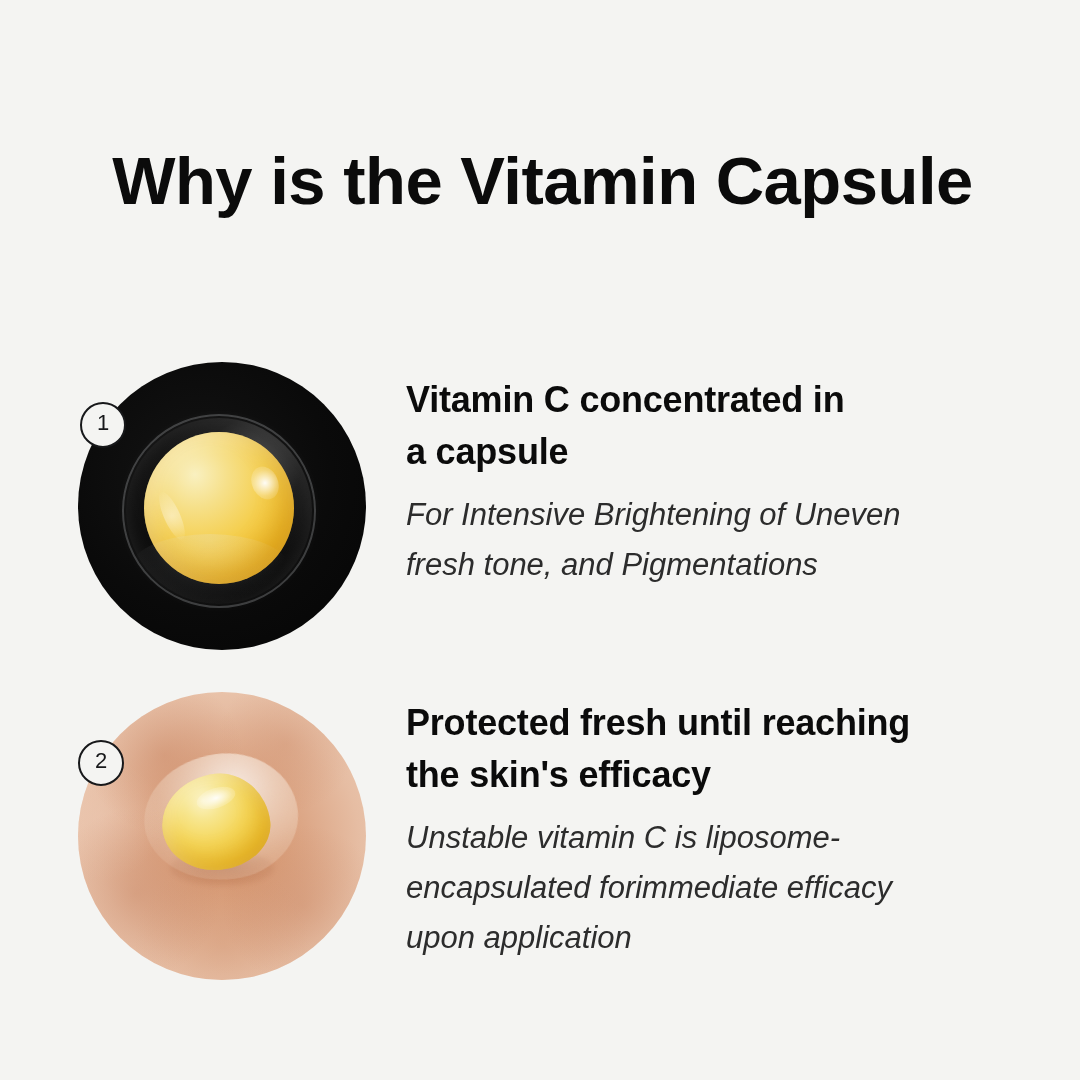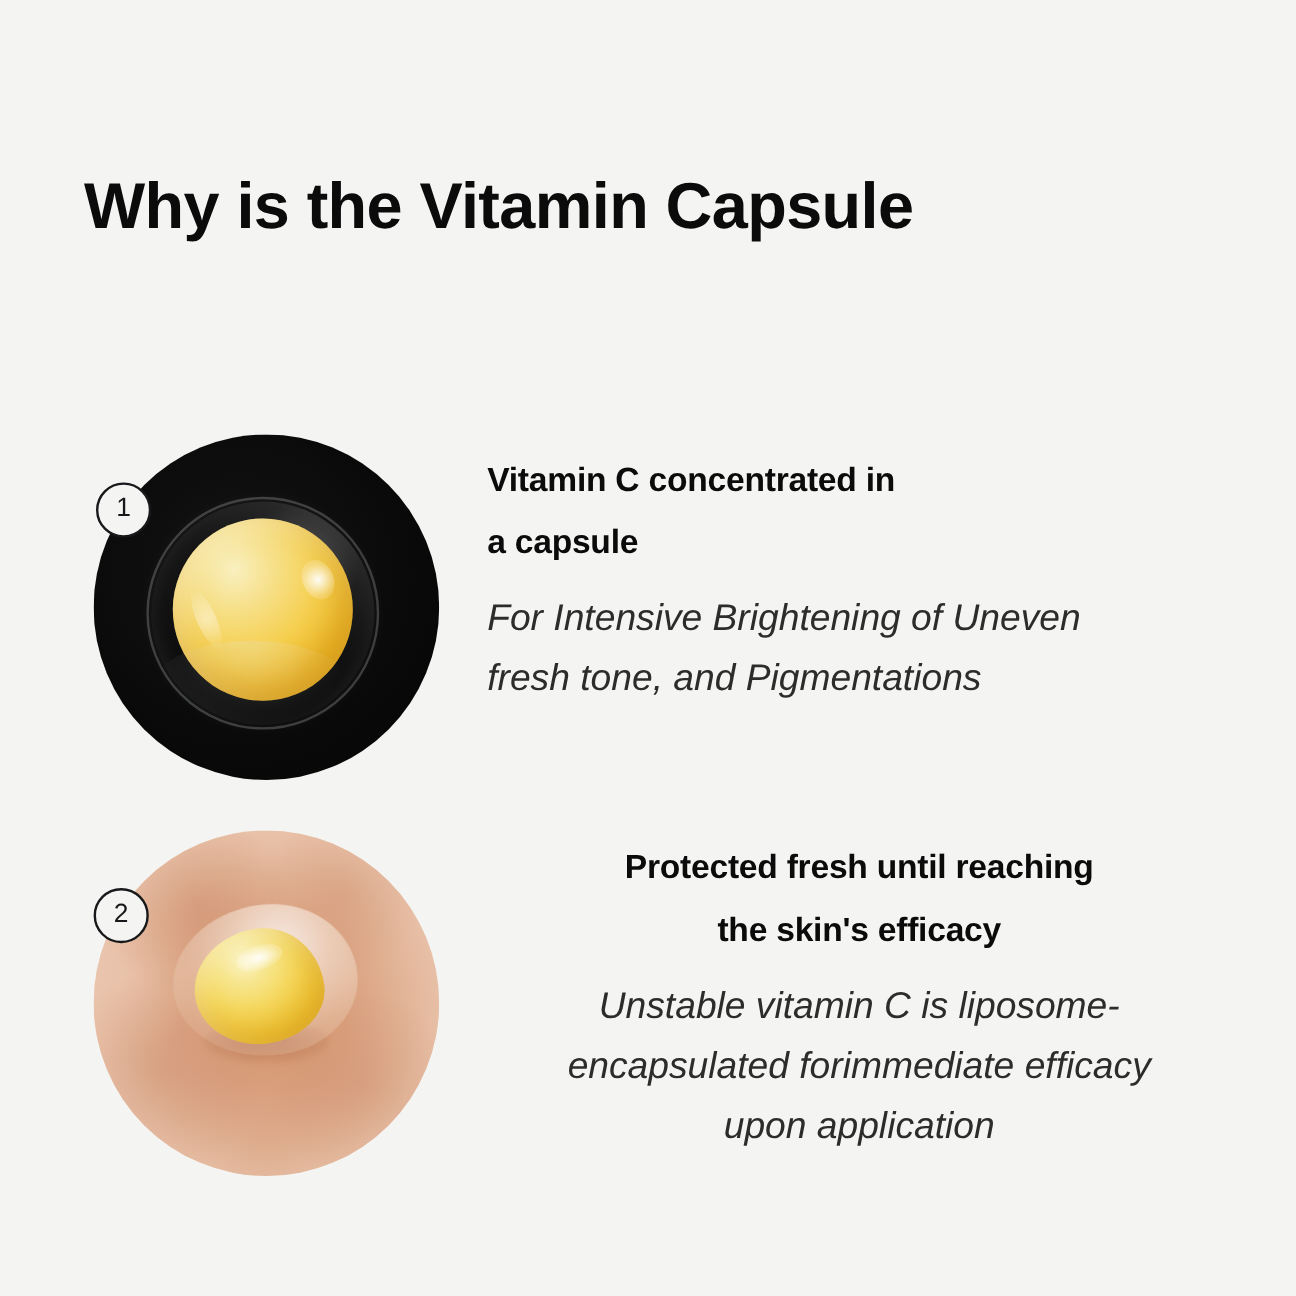--- a/index.html
+++ b/index.html
@@ -20,23 +20,24 @@
     inset: 0;
     background: #f4f4f2;
   }
 
   
   .title {
     position: absolute;
     left: 70px;
     top: 92px;
     width: 945px;
+    text-align: center;
     color: #0b0b0b;
     font-weight: bold;
-    font-size: 54px;
+    font-size: 67px;
     line-height: 88px;
     letter-spacing: -0.5px;
   }
   .title .tl {
     display: block;
     white-space: nowrap;
   }
 
   
   .feature {
@@ -204,36 +205,36 @@
   .copy {
     position: absolute;
     left: 406px;
     top: 0;
     width: 620px;
   }
   .f-heading {
     margin: 0;
     color: #0b0b0b;
     font-weight: bold;
-    font-size: 28px;
+    font-size: 36px;
     line-height: 52px;
     letter-spacing: -0.2px;
   }
   .f-heading .ln { display: block; white-space: nowrap; }
   .f-body {
     margin: 12px 0 0 0;
     color: #2c2c2c;
     font-weight: normal;
     font-size: 31px;
     line-height: 50px;
     font-style: italic;
   }
   .f-body .ln { display: block; white-space: nowrap; }
   #feature-1 .copy { top: 12px; }
-  #feature-2 .copy { top: 5px; text-align: center; }
+  #feature-2 .copy { top: 5px; }
 </style>
 </head>
 <body>
 
 <div class="page">
 
   <h1 class="title">
     <span class="tl">Why is the Vitamin Capsule</span>
   </h1>
 

